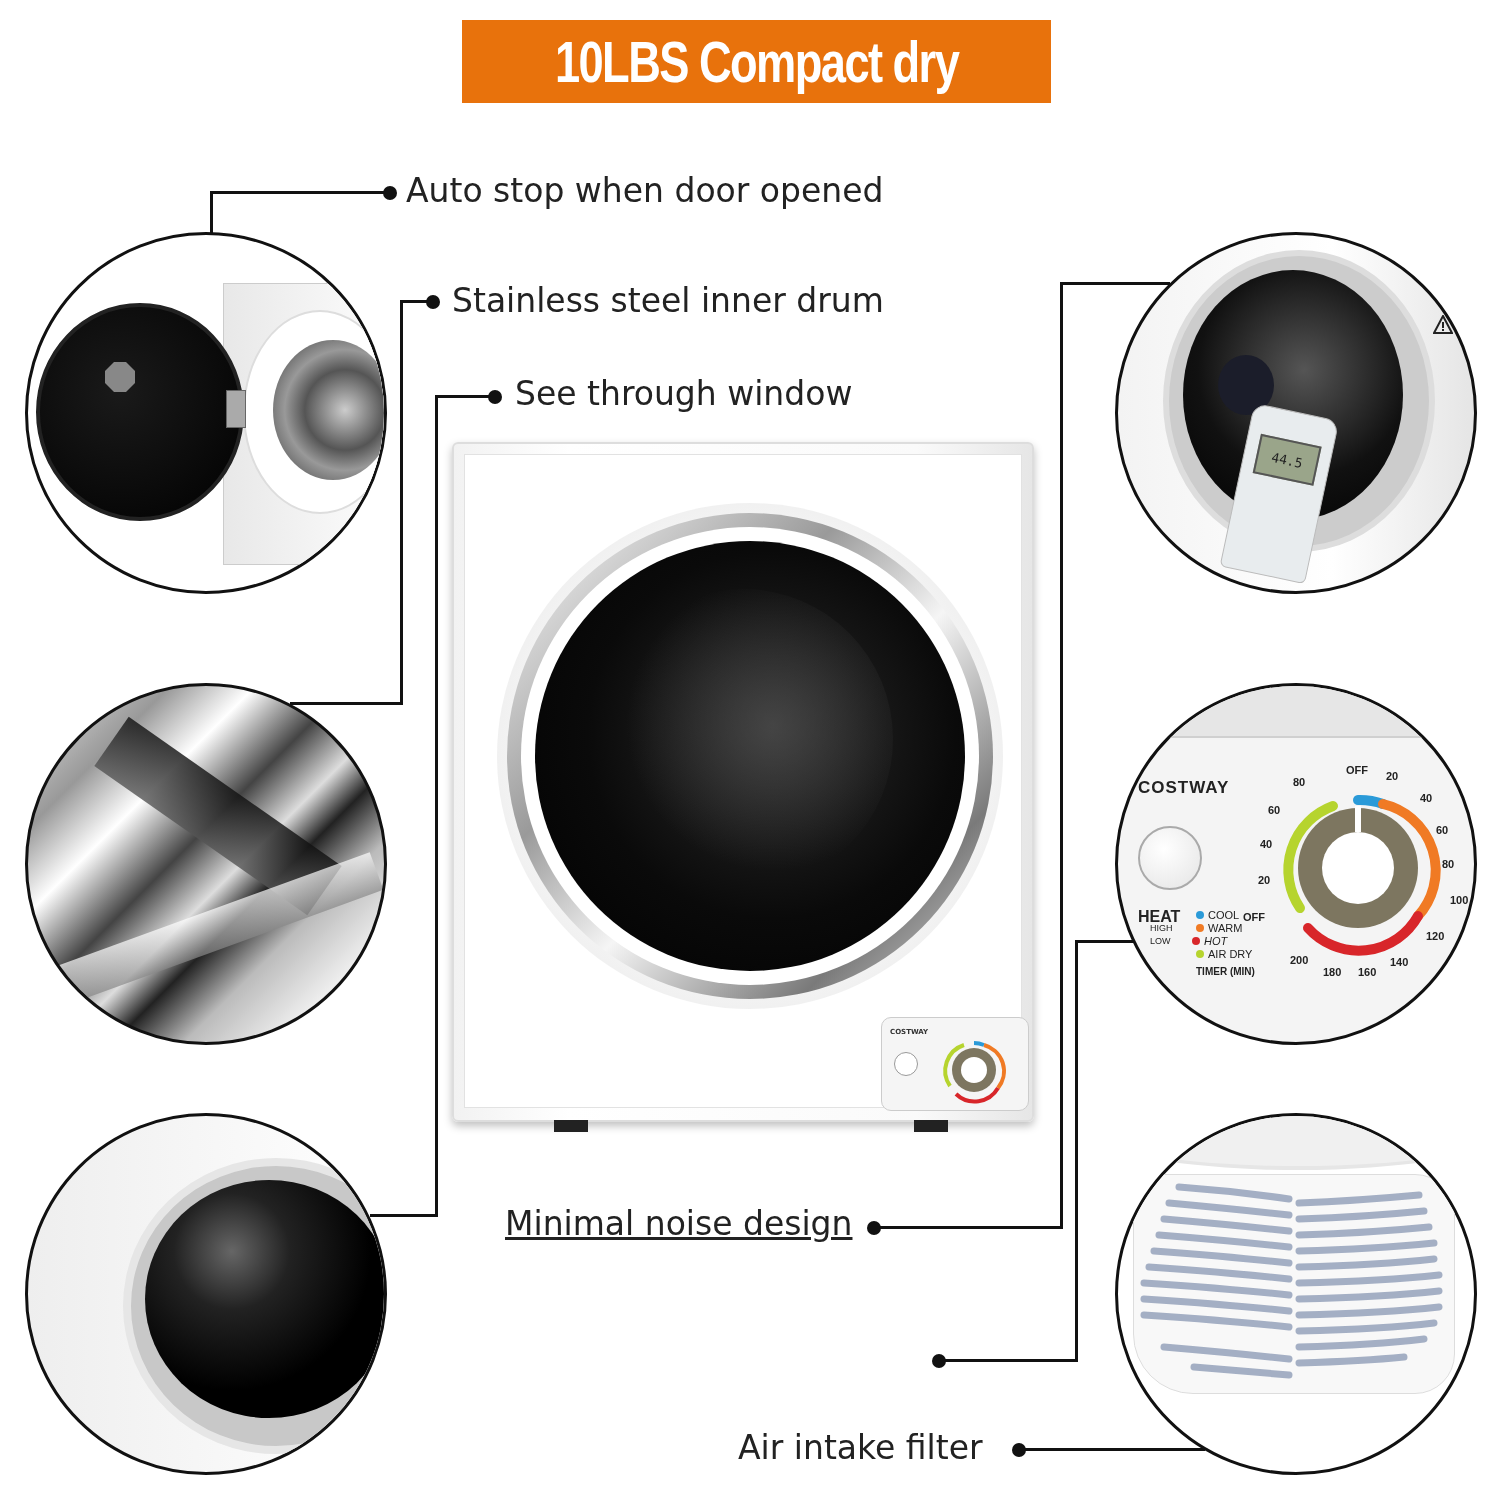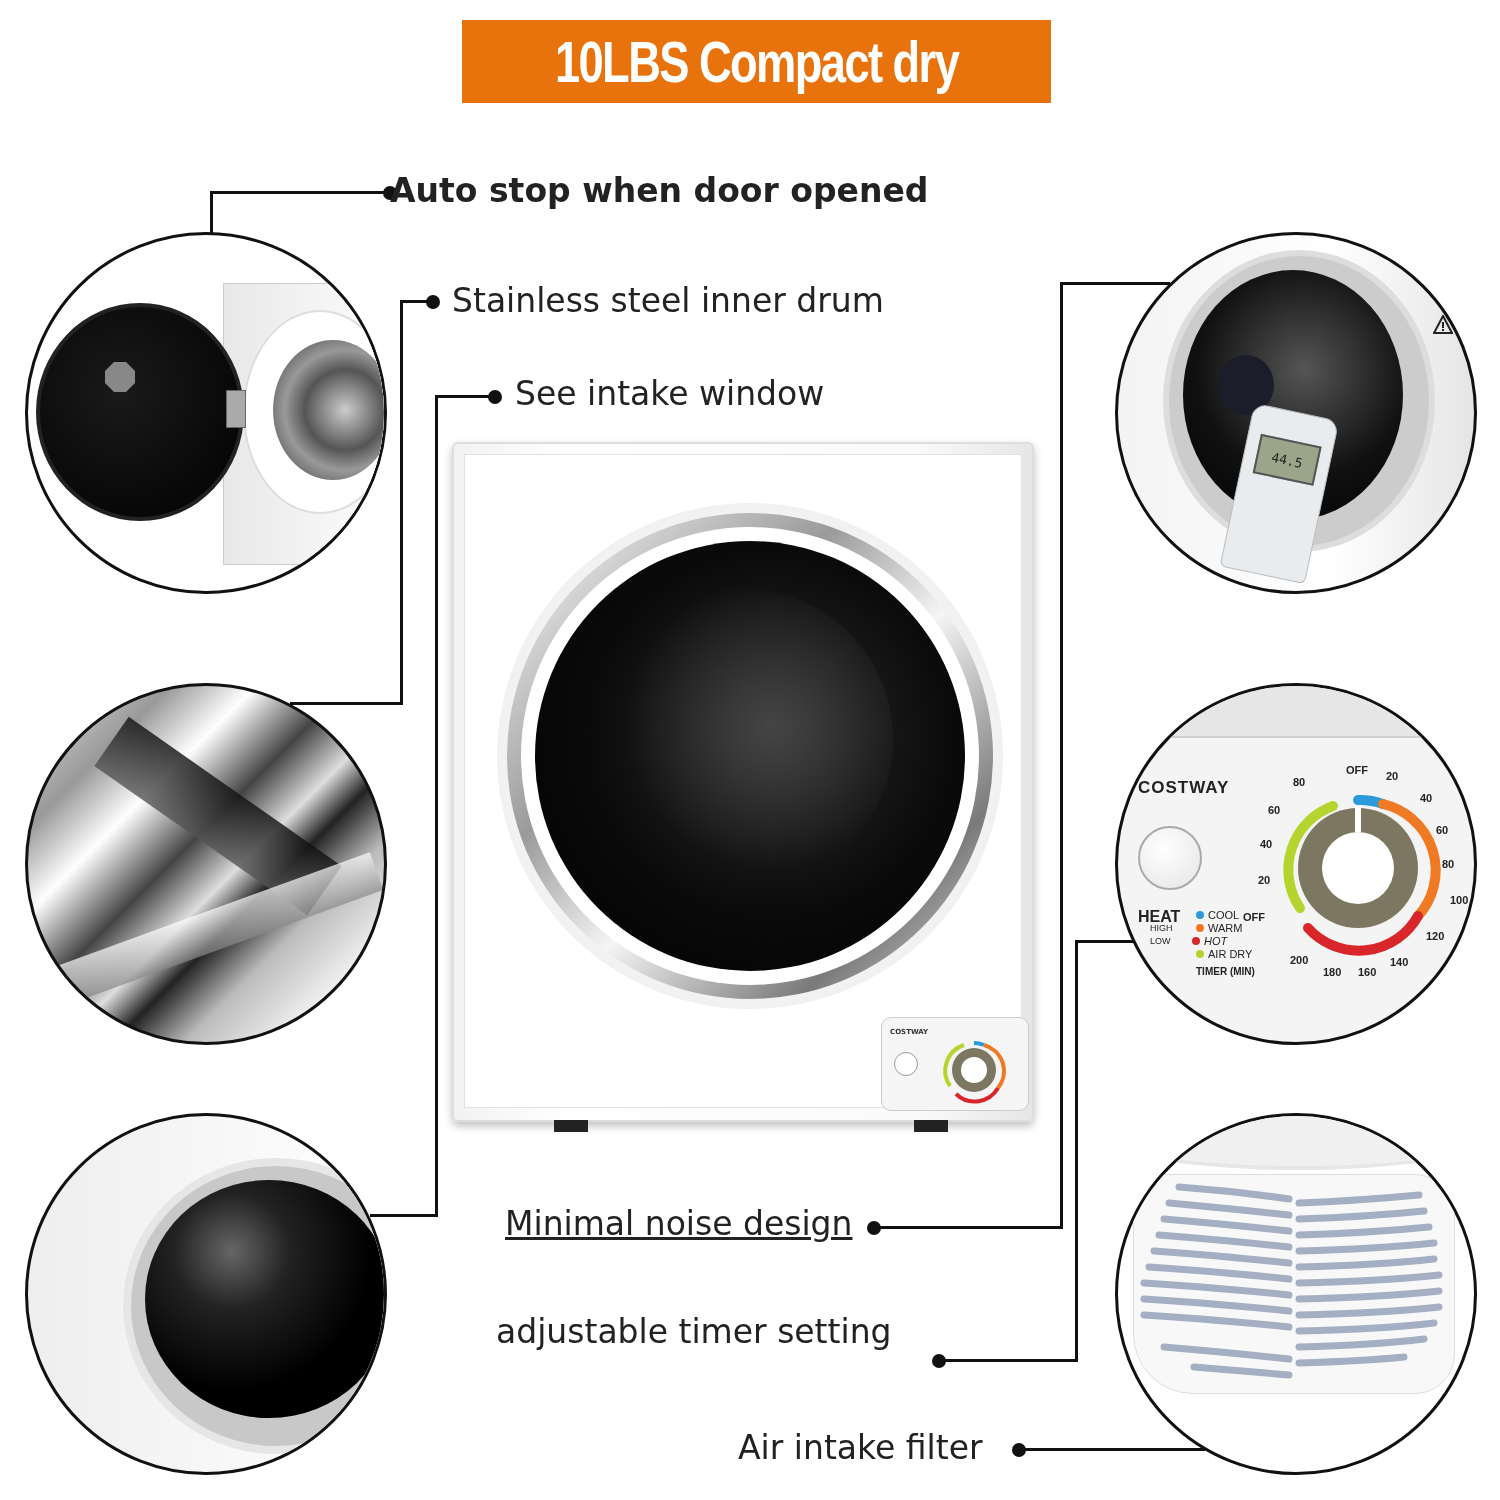--- a/index.html
+++ b/index.html
@@ -50,26 +50,25 @@
 <div class="dot" style="left:867px;top:1221px;"></div>
 
 <div class="line" style="left:945px;top:1359px;width:133px;height:3px;"></div>
 <div class="line" style="left:1075px;top:940px;width:3px;height:422px;"></div>
 <div class="line" style="left:1075px;top:940px;width:70px;height:3px;"></div>
 <div class="dot" style="left:932px;top:1354px;"></div>
 
 <div class="line" style="left:1025px;top:1448px;width:180px;height:3px;"></div>
 <div class="dot" style="left:1012px;top:1443px;"></div>
 
-<div class="abs label" style="left:390px;top:170px;font-weight:bold;">Auto stop when door opened</div>
+<div class="abs label" style="left:406px;top:170px;">Auto stop when door opened</div>
 <div class="abs label" style="left:452px;top:280px;">Stainless steel inner drum</div>
-<div class="abs label" style="left:515px;top:373px;">See intake window</div>
+<div class="abs label" style="left:515px;top:373px;">See through window</div>
 <div class="abs label" style="left:505px;top:1203px;text-decoration:underline;">Minimal noise design</div>
 <div class="abs label" style="left:496px;top:1313px;">
-  <div style="margin-top:-2px;">adjustable timer setting</div>
 </div>
 <div class="abs label" style="left:738px;top:1427px;">Air intake filter</div>
 
 <div class="circle" style="left:25px;top:232px;width:362px;height:362px;background:#fff;">
   <div class="abs" style="left:195px;top:48px;width:180px;height:280px;background:linear-gradient(90deg,#e8e8e8,#fff);border:1px solid #ccc;"></div>
   <div class="abs" style="left:215px;top:75px;width:150px;height:200px;border-radius:50%;background:#fff;border:2px solid #ddd;">
     <div class="abs" style="left:28px;top:28px;width:120px;height:140px;border-radius:50%;background:radial-gradient(circle at 60% 50%,#ccc,#555 40%,#999 60%,#333);"></div>
   </div>
   <div class="abs" style="left:8px;top:68px;width:200px;height:210px;border-radius:50%;background:radial-gradient(circle at 40% 40%,#1a1a1a,#000);border:4px solid #222;">
     <div class="abs" style="left:65px;top:55px;width:30px;height:30px;background:#888;clip-path:polygon(30% 0,70% 0,100% 30%,100% 70%,70% 100%,30% 100%,0 70%,0 30%);"></div>

